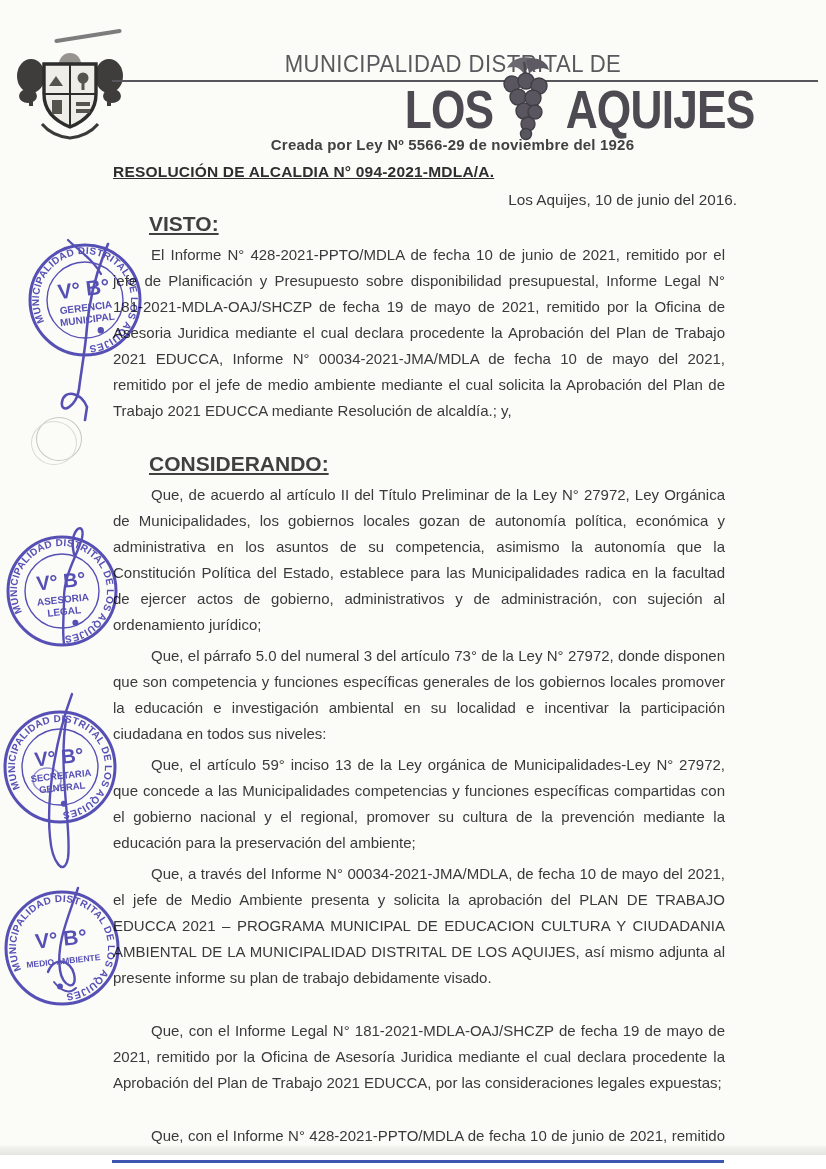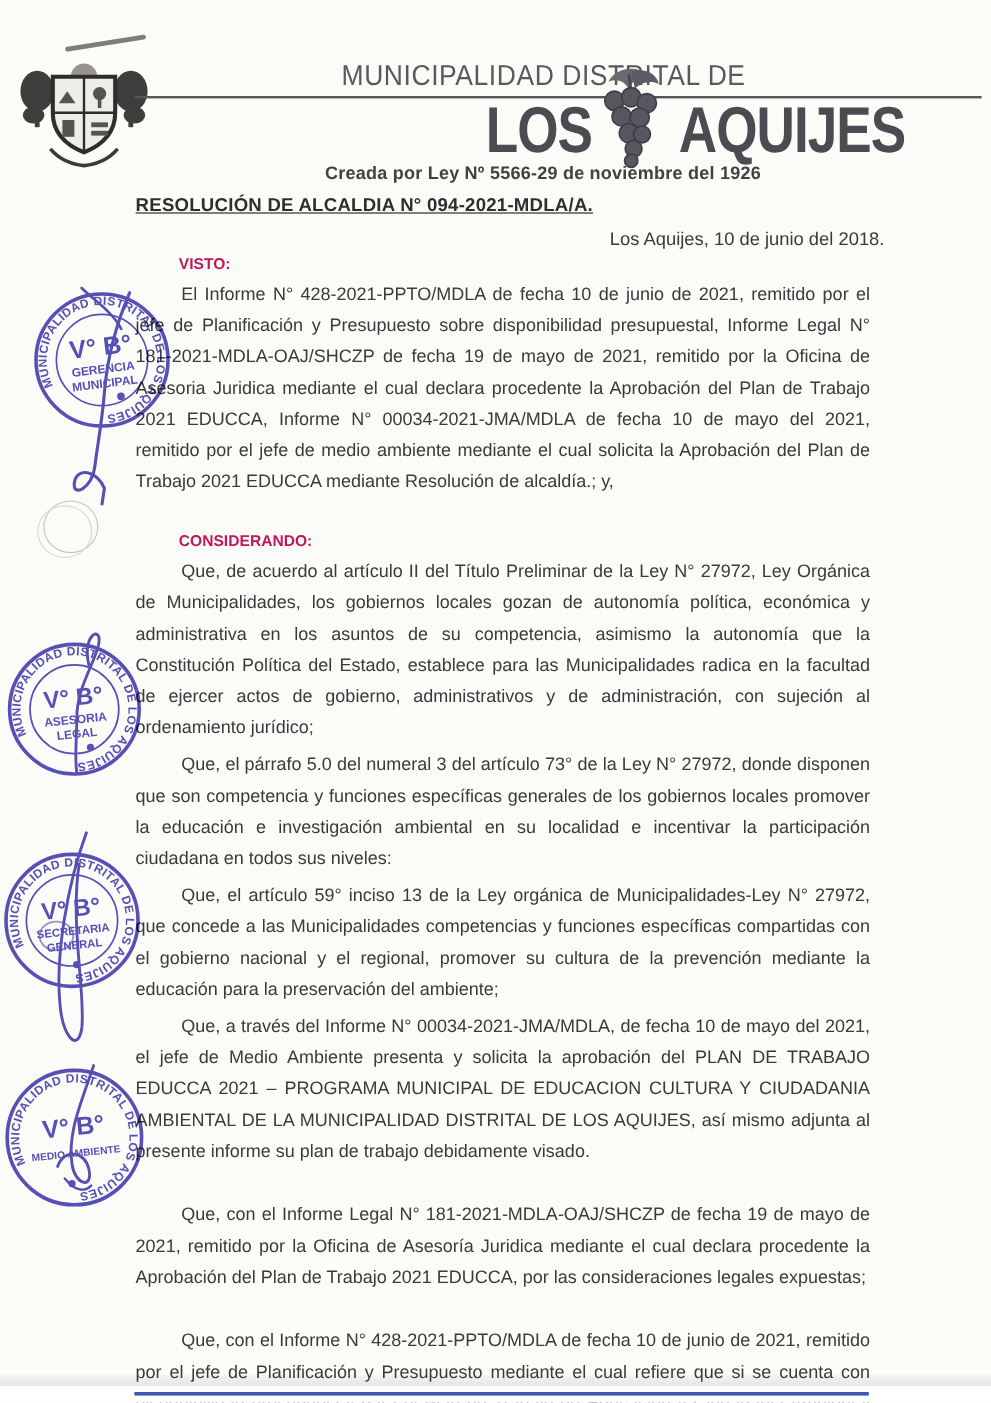--- a/index.html
+++ b/index.html
@@ -19,21 +19,21 @@
   .org-word{display:inline-block; transform:scaleX(.82); font-size:54px; font-weight:bold;
     letter-spacing:-1px; color:#4d4b51; line-height:58px; white-space:nowrap;}
   .grapes{width:62px; height:88px; margin:0 -10px -4px -10px; position:relative; z-index:2;}
   .founding{margin-top:-2px; font-size:15px; font-weight:bold; color:#414143; letter-spacing:.2px;}
   
   .doc-title{position:absolute; left:113px; top:163px; width:612px; text-align:left;
     font-size:15.5px; font-weight:bold; color:#2e2e30; text-decoration:underline; letter-spacing:.2px;}
   .dateline{position:absolute; top:191px; right:89px; font-size:15.3px; color:#39393b;}
   
   .content{position:absolute; left:113px; top:212px; width:612px;}
-  .sec-h{font-size:13px; font-weight:bold; color:#be185d; 
+  .sec-h{font-size:21px; font-weight:bold; color:#404040; text-decoration:underline;
     margin:0 0 6px 36px;}
   .sec-h.second{margin-top:28px;}
   .body-par{margin:0 0 5px 0; text-indent:38px; text-align:justify;
     font-size:15px; line-height:26px; color:#3a3a3c;}
   .gap-top{margin-top:27px;}
   
   .stamp{position:absolute; opacity:.93; mix-blend-mode:multiply;}
   .stamp .ring{fill:none; stroke:var(--ink); }
   .stamp text{fill:var(--ink); font-family:"Liberation Sans",sans-serif; font-weight:bold;}
   .stamp .sig{fill:none; stroke:var(--ink); stroke-linecap:round;}
@@ -97,21 +97,21 @@
           <circle cx="35" cy="70" r="7"></circle>
             <circle cx="33" cy="80" r="5.5"></circle>
         </g>
       </svg>
       <span class="org-word">AQUIJES</span>
     </div>
     <div class="founding">Creada por Ley Nº 5566-29 de noviembre del 1926</div>
   </div>
 
   <div class="doc-title">RESOLUCIÓN DE ALCALDIA N° 094-2021-MDLA/A.</div>
-  <div class="dateline">Los Aquijes, 10 de junio del 2018.</div>
+  <div class="dateline">Los Aquijes, 10 de junio del 2016.</div>
 
   <div class="content">
     <div class="sec-h">VISTO:</div>
     <p class="body-par">El Informe N° 428-2021-PPTO/MDLA de fecha 10 de junio de 2021, remitido por el jefe de Planificación y Presupuesto sobre disponibilidad presupuestal, Informe Legal N° 181-2021-MDLA-OAJ/SHCZP de fecha 19 de mayo de 2021, remitido por la Oficina de Asesoria Juridica mediante el cual declara procedente la Aprobación del Plan de Trabajo 2021 EDUCCA, Informe N° 00034-2021-JMA/MDLA de fecha 10 de mayo del 2021, remitido por el jefe de medio ambiente mediante el cual solicita la Aprobación del Plan de Trabajo 2021 EDUCCA mediante Resolución de alcaldía.; y,</p>
 
     <div class="sec-h second">CONSIDERANDO:</div>
     <p class="body-par">Que, de acuerdo al artículo II del Título Preliminar de la Ley N° 27972, Ley Orgánica de Municipalidades, los gobiernos locales gozan de autonomía política, económica y administrativa en los asuntos de su competencia, asimismo la autonomía que la Constitución Política del Estado, establece para las Municipalidades radica en la facultad de ejercer actos de gobierno, administrativos y de administración, con sujeción al ordenamiento jurídico;</p>
     <p class="body-par">Que, el párrafo 5.0 del numeral 3 del artículo 73° de la Ley N° 27972, donde disponen que son competencia y funciones específicas generales de los gobiernos locales promover la educación e investigación ambiental en su localidad e incentivar la participación ciudadana en todos sus niveles:</p>
     <p class="body-par">Que, el artículo 59° inciso 13 de la Ley orgánica de Municipalidades-Ley N° 27972, que concede a las Municipalidades competencias y funciones específicas compartidas con el gobierno nacional y el regional, promover su cultura de la prevención mediante la educación para la preservación del ambiente;</p>
     <p class="body-par">Que, a través del Informe N° 00034-2021-JMA/MDLA, de fecha 10 de mayo del 2021, el jefe de Medio Ambiente presenta y solicita la aprobación del PLAN DE TRABAJO EDUCCA 2021 – PROGRAMA MUNICIPAL DE EDUCACION CULTURA Y CIUDADANIA AMBIENTAL DE LA MUNICIPALIDAD DISTRITAL DE LOS AQUIJES, así mismo adjunta al presente informe su plan de trabajo debidamente visado.</p>

